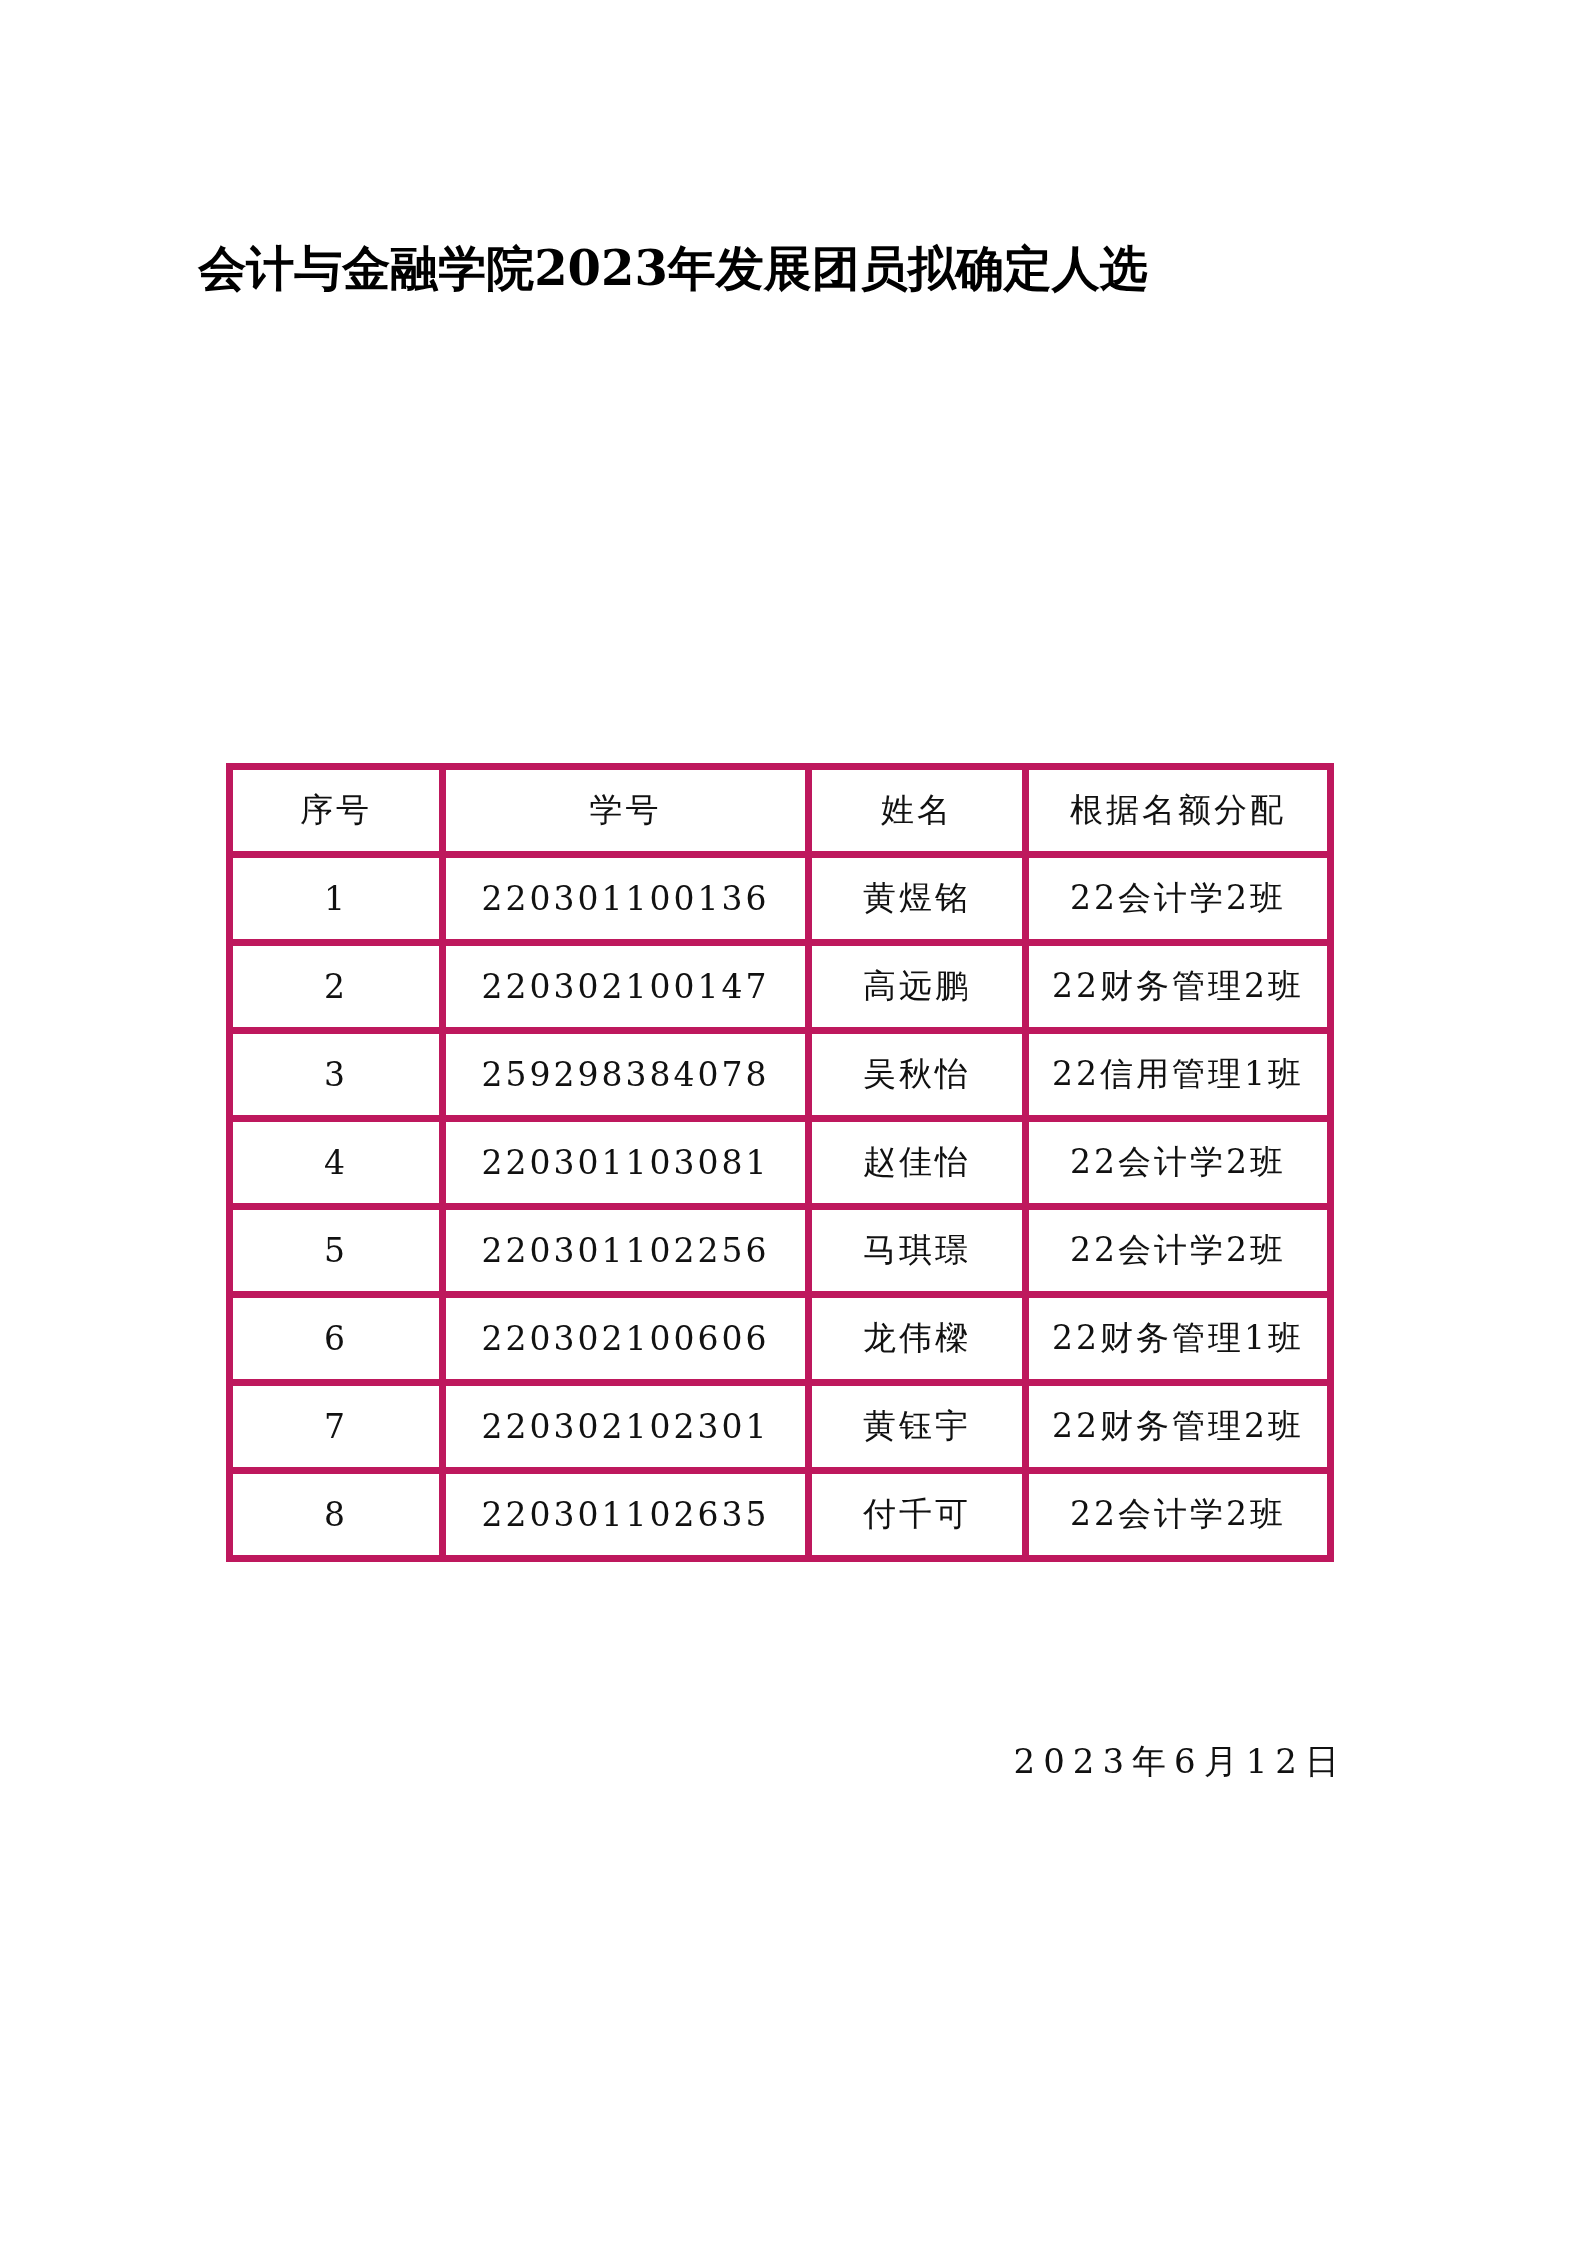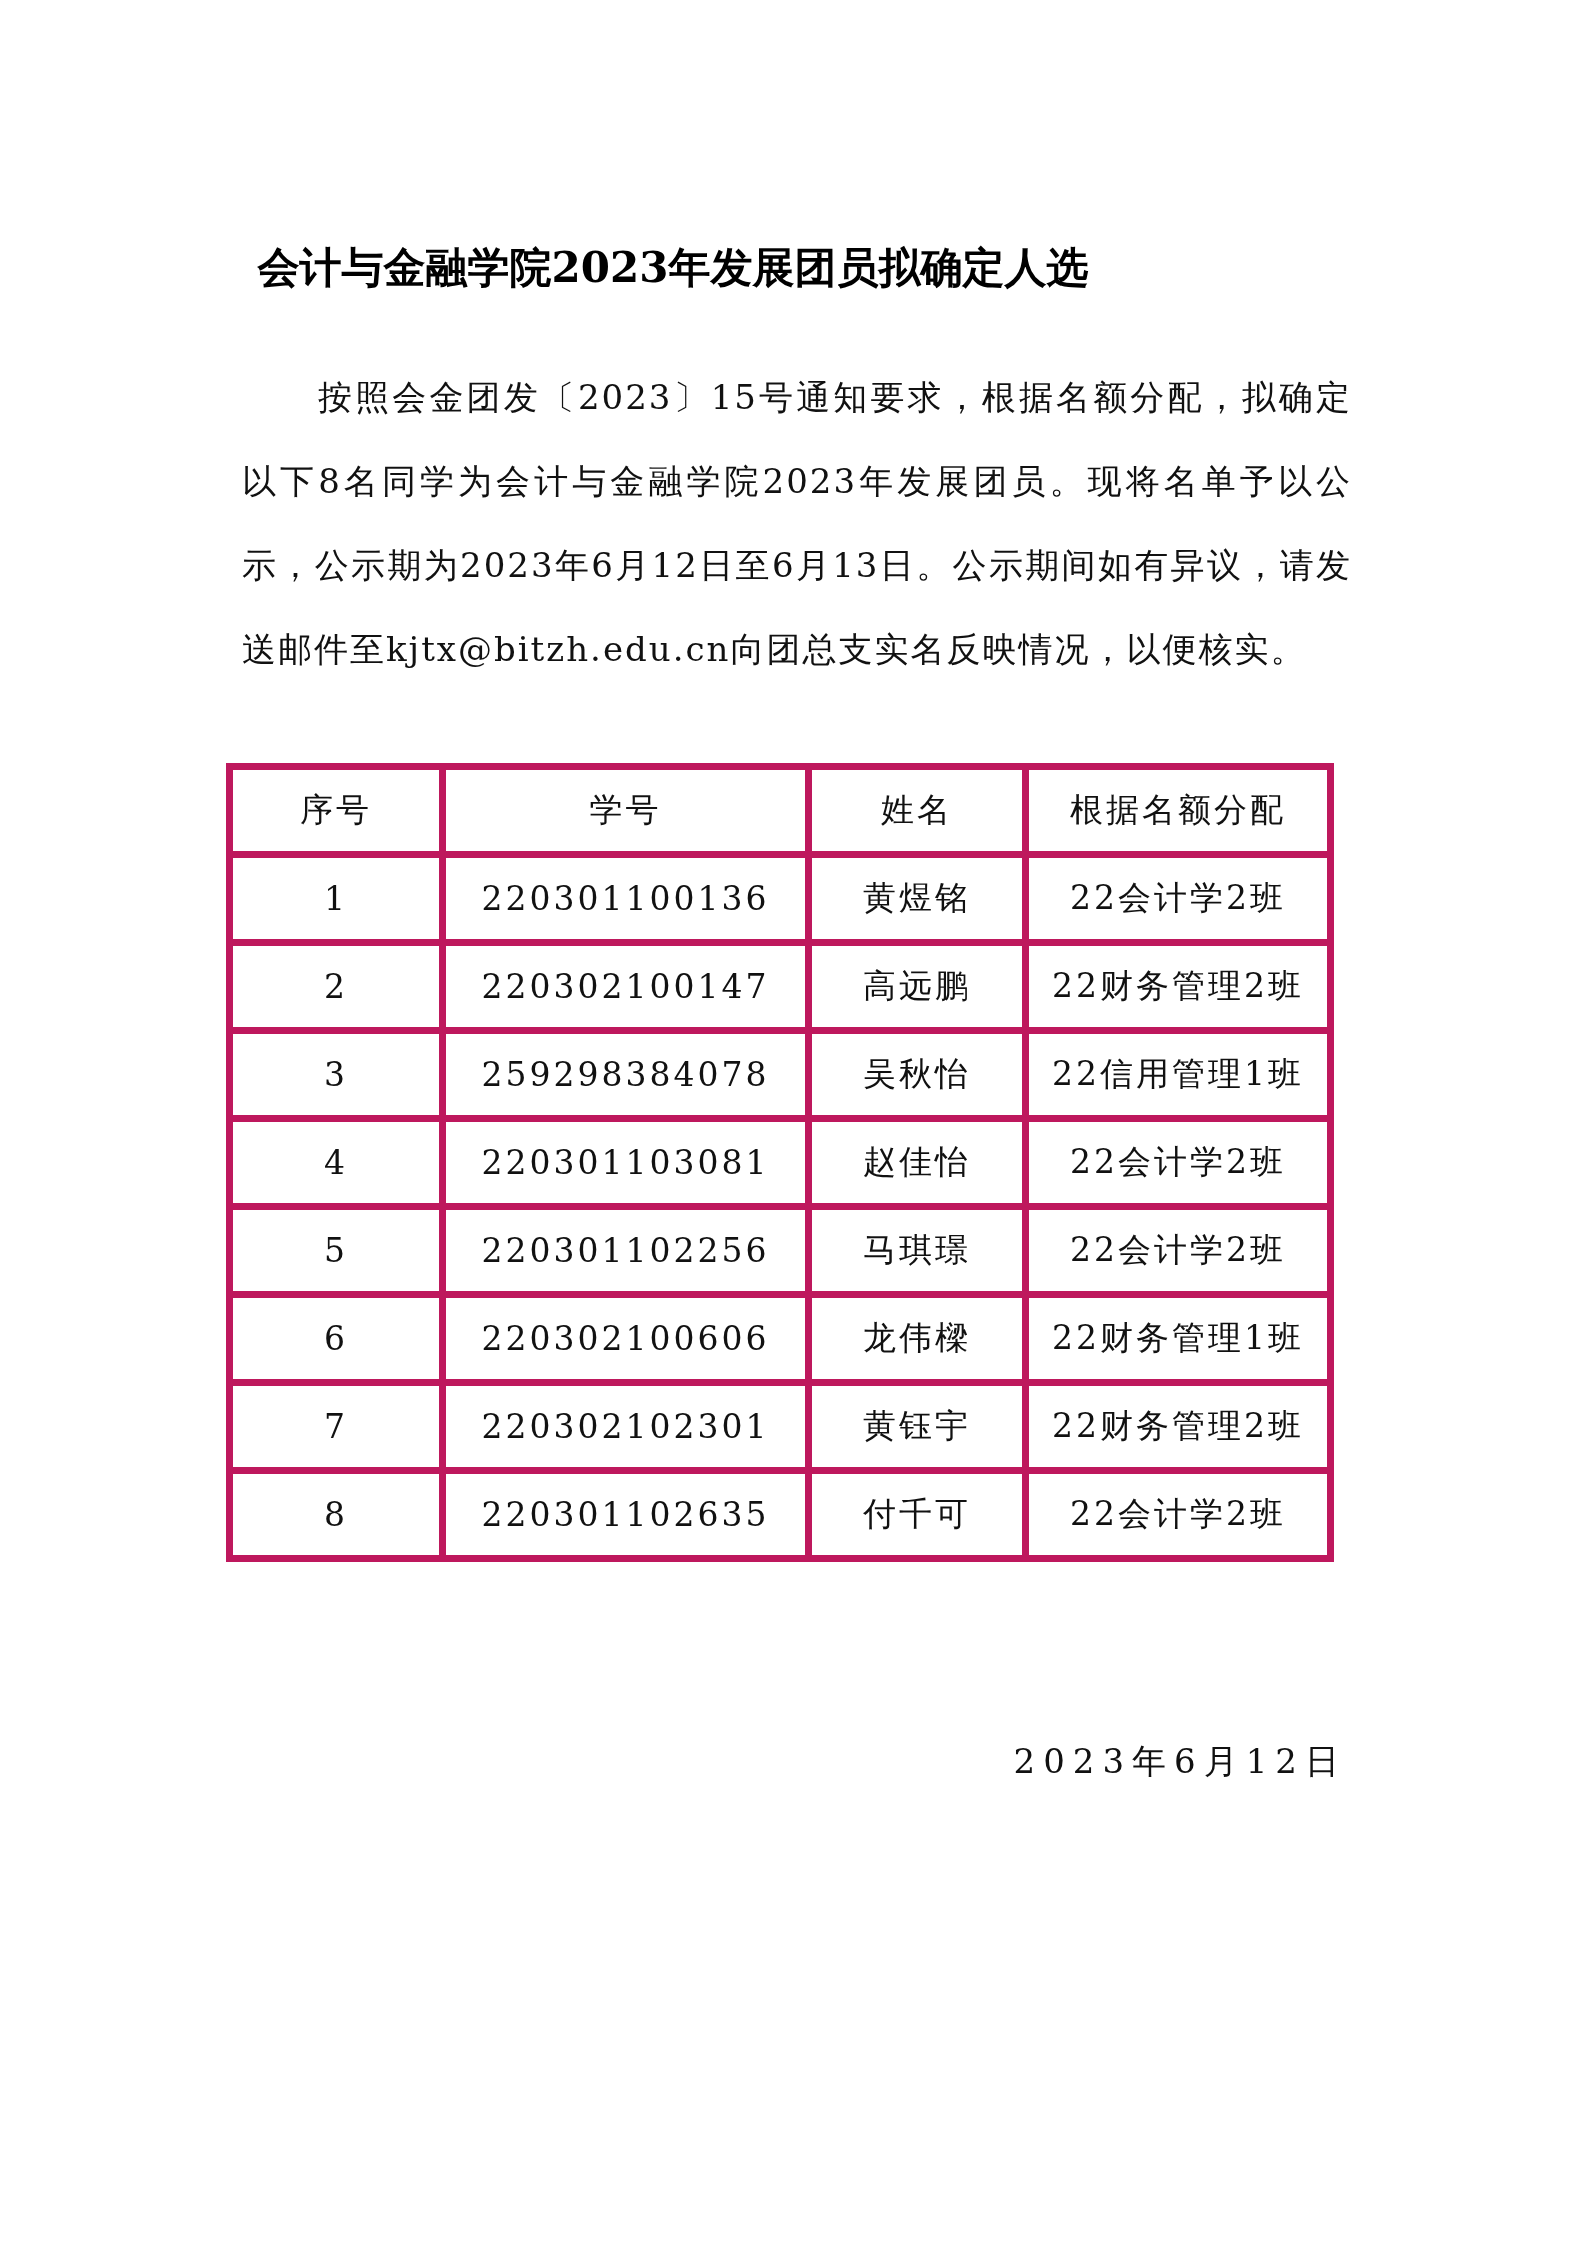--- a/index.html
+++ b/index.html
@@ -21,21 +21,21 @@
       width: 1587px; height: 2245px;
     }
     .title {
       position: absolute;
       left: 0;
       width: 1346px;
       top: 238px;
       text-align: center;
       font-family: "DejaVu Serif", "Liberation Serif", serif;
       font-weight: bold;
-      font-size: 42px;
+      font-size: 48px;
       letter-spacing: 0px;
       line-height: 60px;
       color: #000;
     }
     .body-text {
       position: absolute;
       left: 242px;
       width: 1110px;
       top: 355px;
       font-size: 34px;
@@ -86,21 +86,20 @@
       line-height: 50px;
     }
   </style>
 </head>
 <body>
 
 <div class="page">
 
   <div class="title">会计与金融学院2023年发展团员拟确定人选</div>
 
-  <div class="body-text">按照会金团发〔2023〕15号通知要求，根据名额分配，拟确定以下8名同学为会计与金融学院2023年发展团员。现将名单予以公示，公示期为2023年6月12日至6月13日。公示期间如有异议，请发送邮件至kjtx@bitzh.edu.cn向团总支实名反映情况，以便核实。</div>
 
   <table class="roster">
     <colgroup>
       <col class="c1">
         <col class="c2">
         <col class="c3">
         <col class="c4">
     </colgroup>
     <thead>
       <tr>

